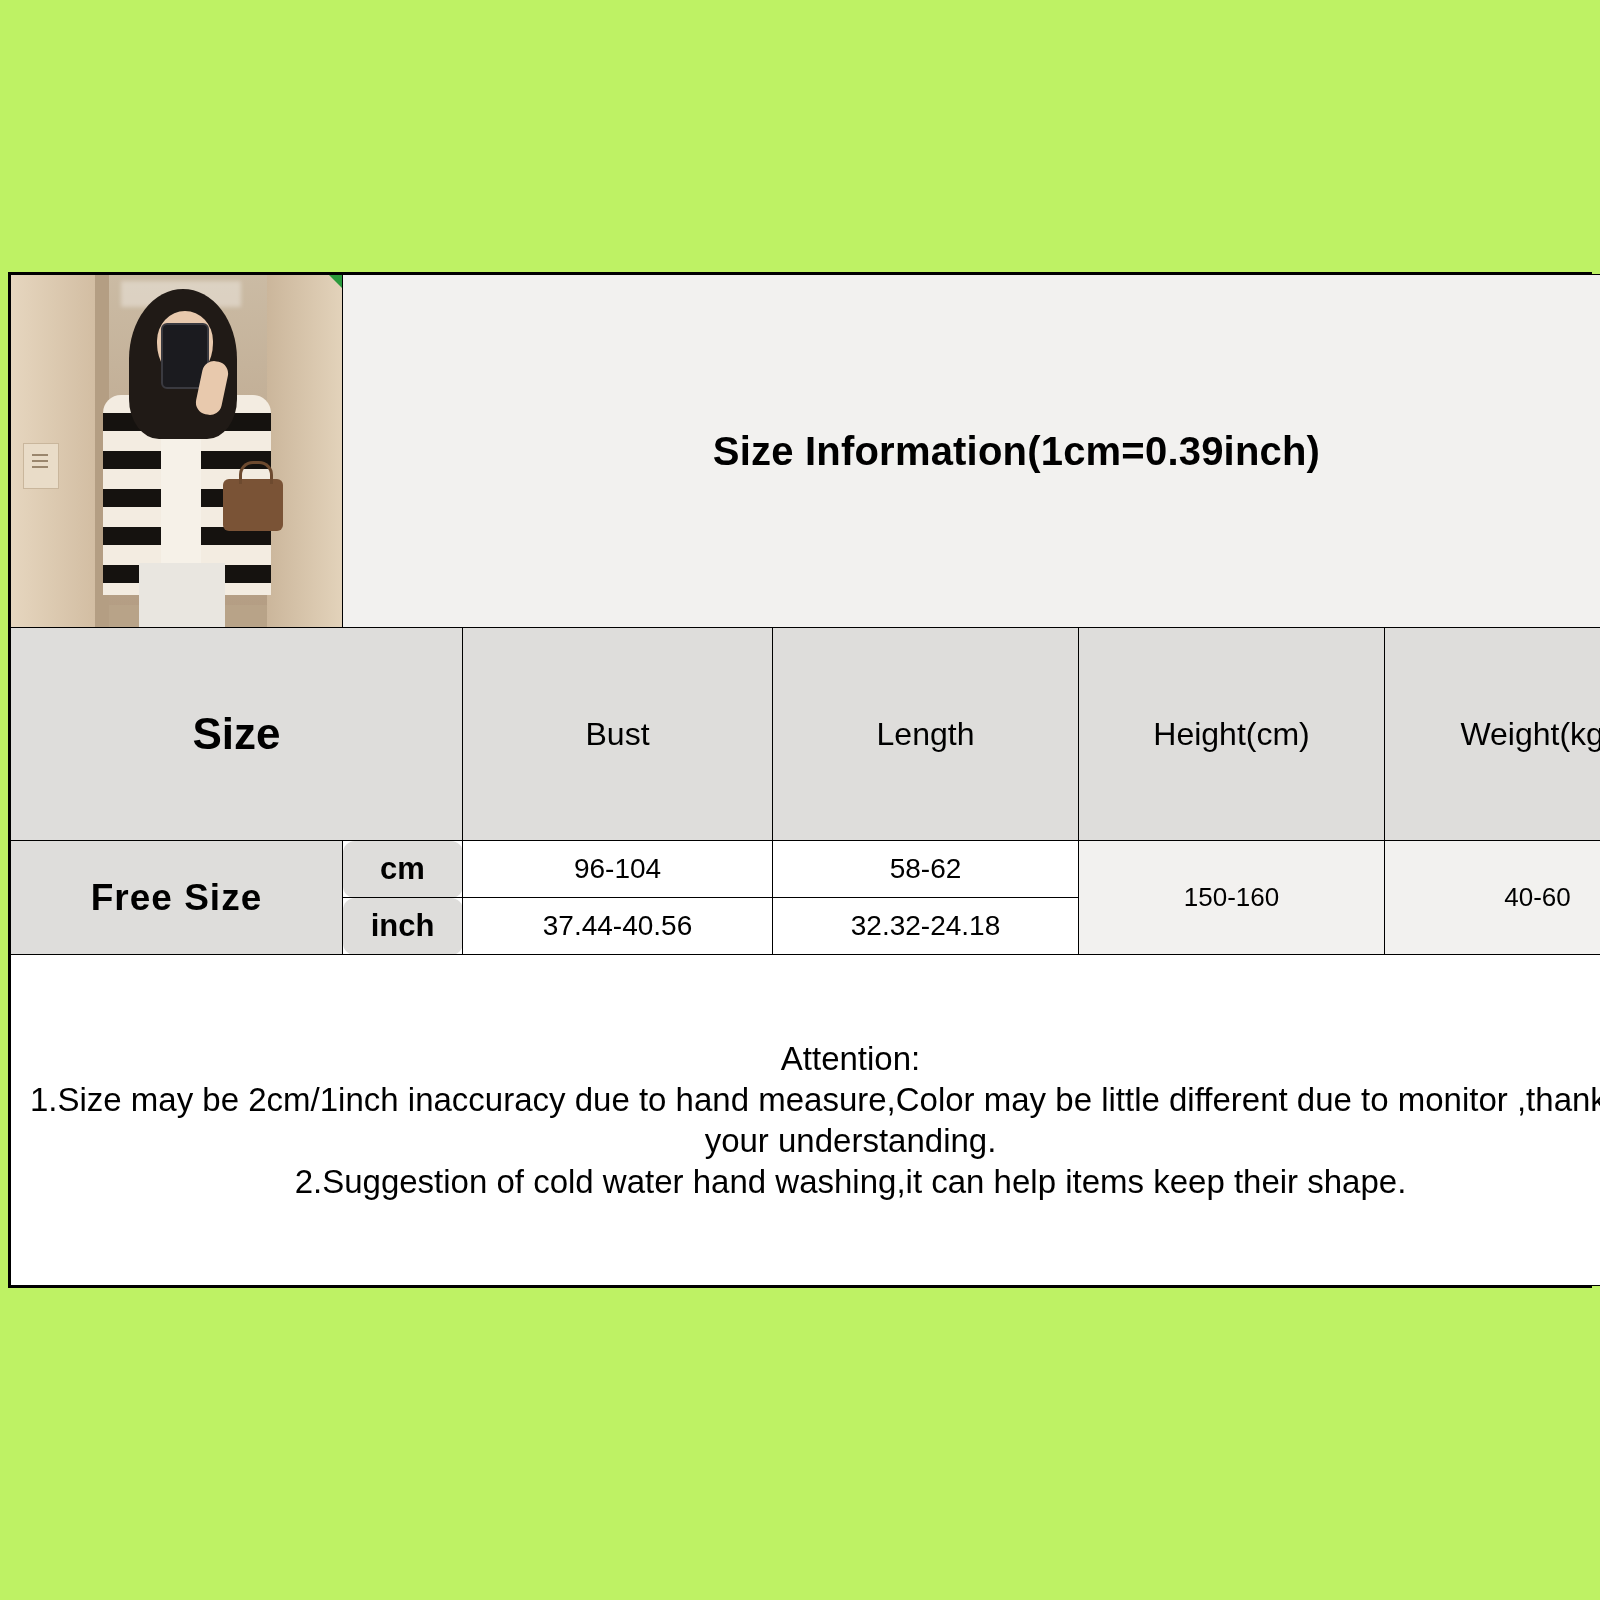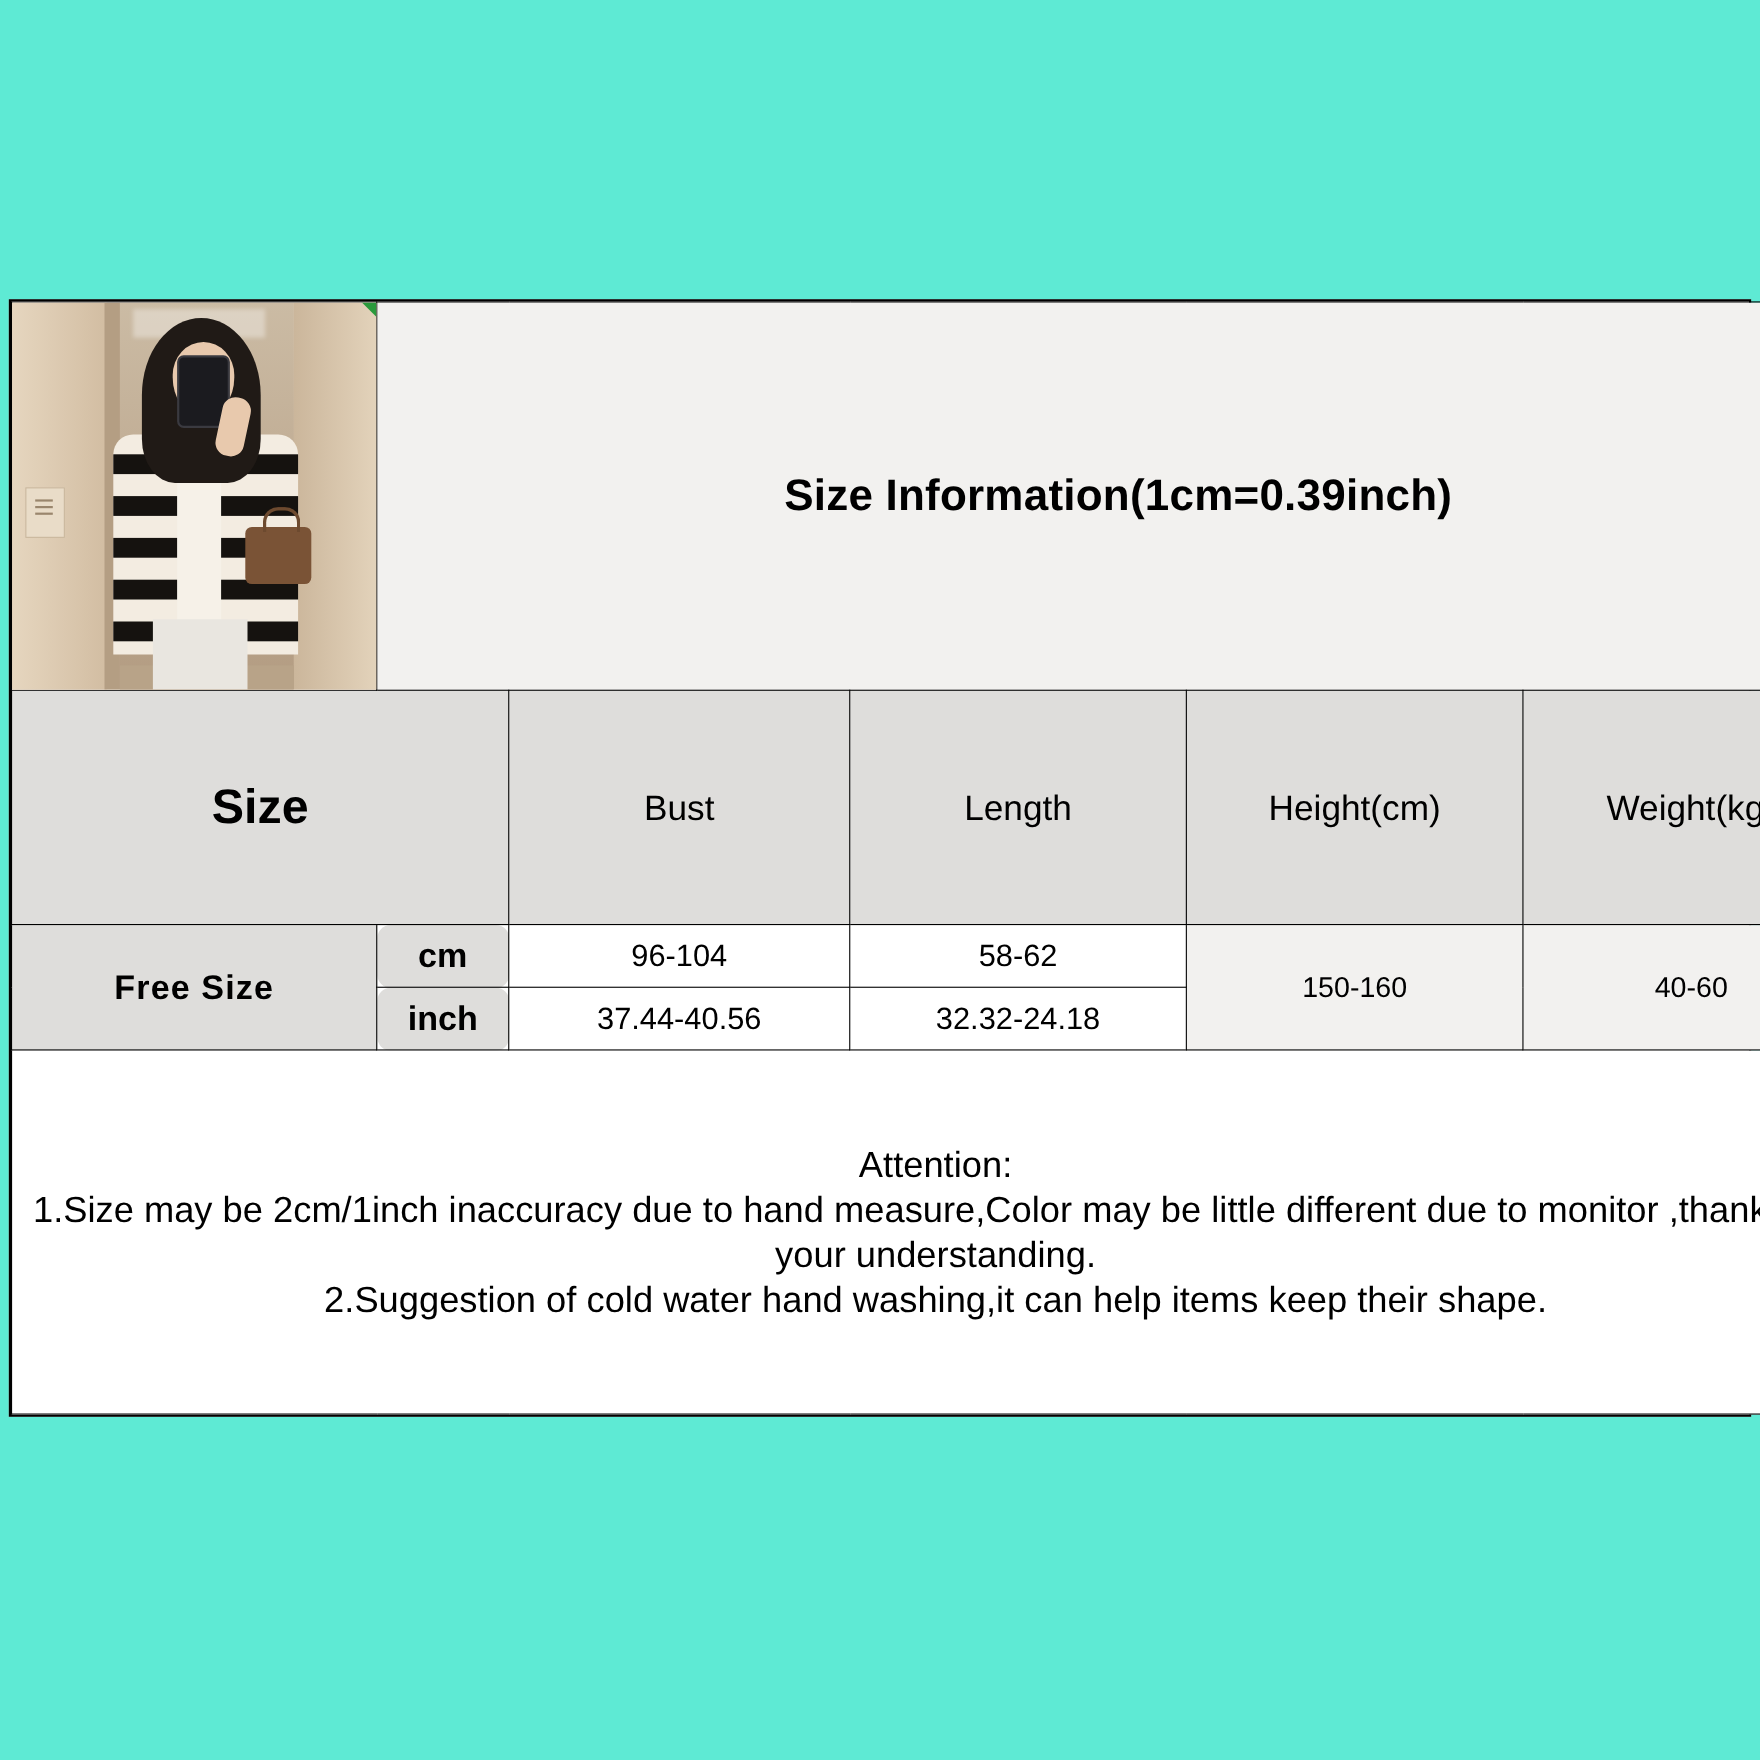--- a/index.html
+++ b/index.html
@@ -8,21 +8,21 @@
     background: #ffffff;
     width: 1600px;
     height: 1600px;
     font-family: "Liberation Sans", sans-serif;
   }
 
   #page {
     position: relative;
     width: 1600px;
     height: 1600px;
-    background: #5eead4;
+    background: #bef264;
     overflow: hidden;
   }
 
   .size-chart {
     position: absolute;
     left: 8px;
     top: 272px;
     width: 1584px;
     border: 2px solid #000000;
     box-sizing: border-box;
@@ -182,21 +182,21 @@
     font-size: 44px;
     font-weight: bold;
   }
   .hdr-col {
     font-size: 32px;
   }
 
   
   .free-size-cell {
     background: #dedddb;
-    font-size: 31px;
+    font-size: 37px;
     font-weight: bold;
     vertical-align: bottom;
     padding-bottom: 6px;
     letter-spacing: 1px;
   }
   .unit-cell {
     background: #dedddb;
     font-size: 31px;
     font-weight: bold;
     border-radius: 12px;

